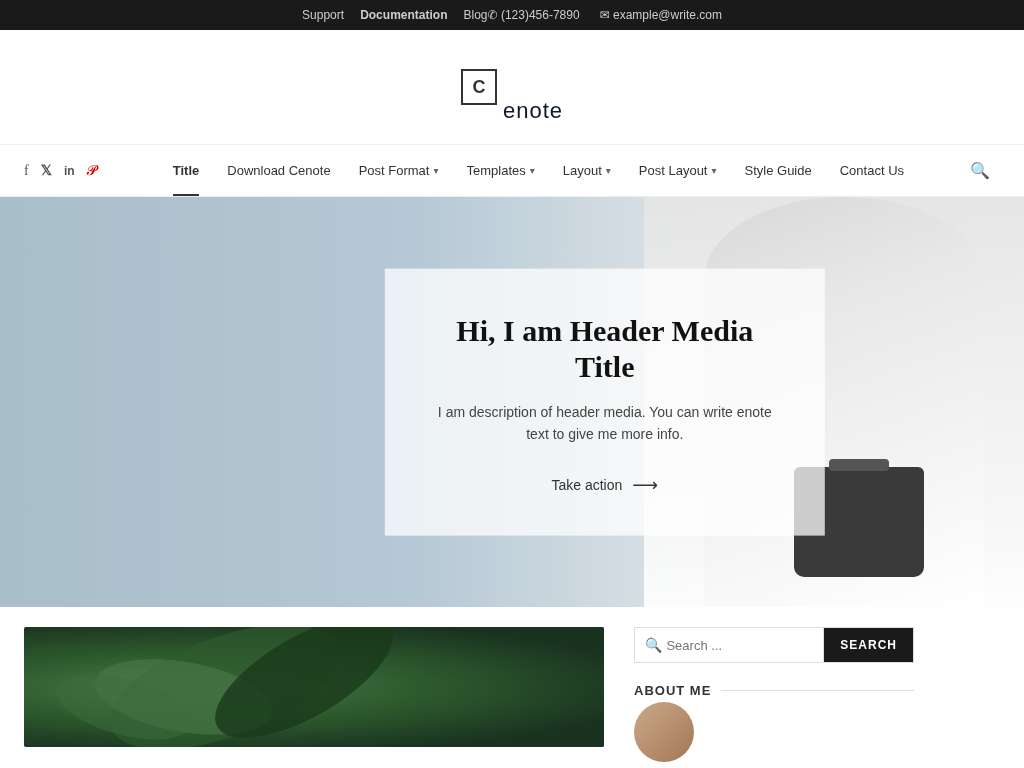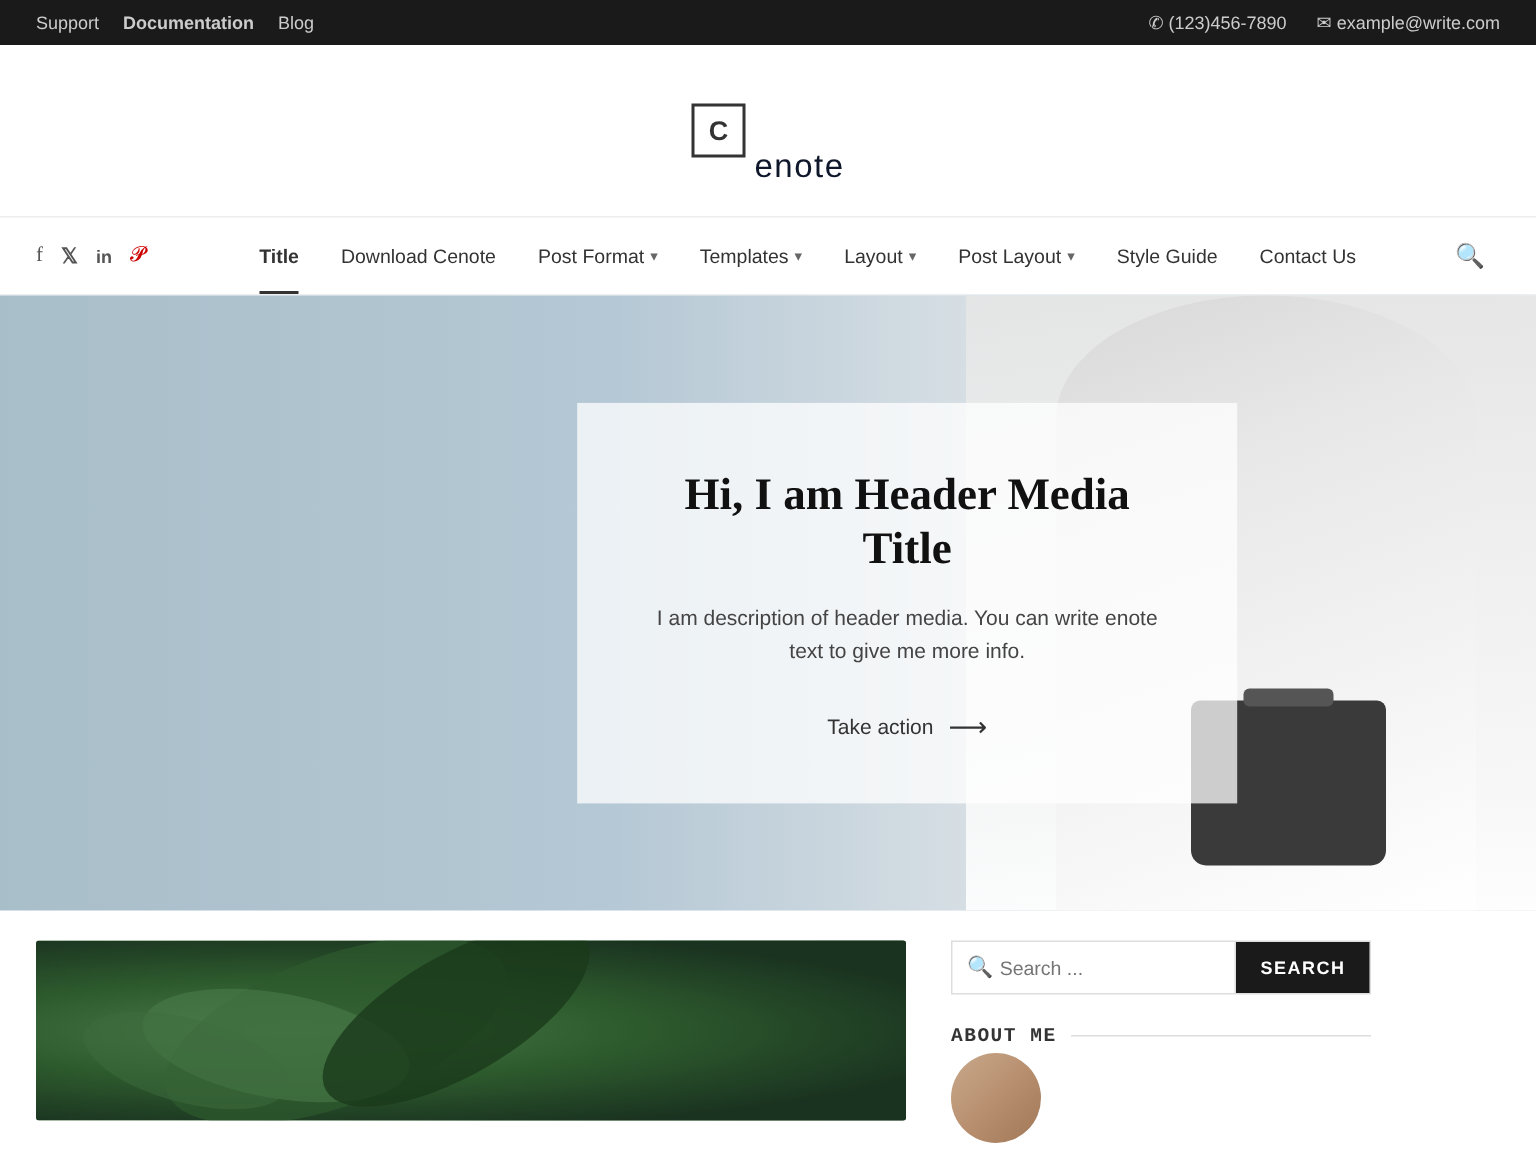--- a/index.html
+++ b/index.html
@@ -4,21 +4,21 @@
   <style>
     * { margin: 0; padding: 0; box-sizing: border-box; }
     body { font-family: Georgia, 'Times New Roman', serif; font-size: 14px; color: #333; background: #fff; width: 1024px; }
 
     
     .top-bar {
       background: #1a1a1a;
       color: #ccc;
       padding: 8px 24px;
       display: flex;
-      justify-content: space-between;
+      justify-content: center;
       align-items: center;
       font-size: 12px;
       font-family: Arial, sans-serif;
     }
     .top-bar-left { display: flex; gap: 16px; }
     .top-bar-left a { color: #ccc; text-decoration: none; }
     .top-bar-right { display: flex; gap: 20px; align-items: center; }
     .top-bar-right span { color: #ccc; }
 
     
@@ -235,21 +235,21 @@
       letter-spacing: 1px;
       text-transform: uppercase;
     }
 
     .about-widget {
       margin-top: 10px;
     }
     .widget-title {
       font-size: 13px;
       font-weight: bold;
-      font-family: Liberation Mono, monospace;
+      font-family: Liberation Sans, sans-serif;
       color: #333;
       text-transform: uppercase;
       letter-spacing: 1px;
       display: flex;
       align-items: center;
       gap: 10px;
       margin-bottom: 4px;
     }
     .widget-title-line {
       flex: 1;

